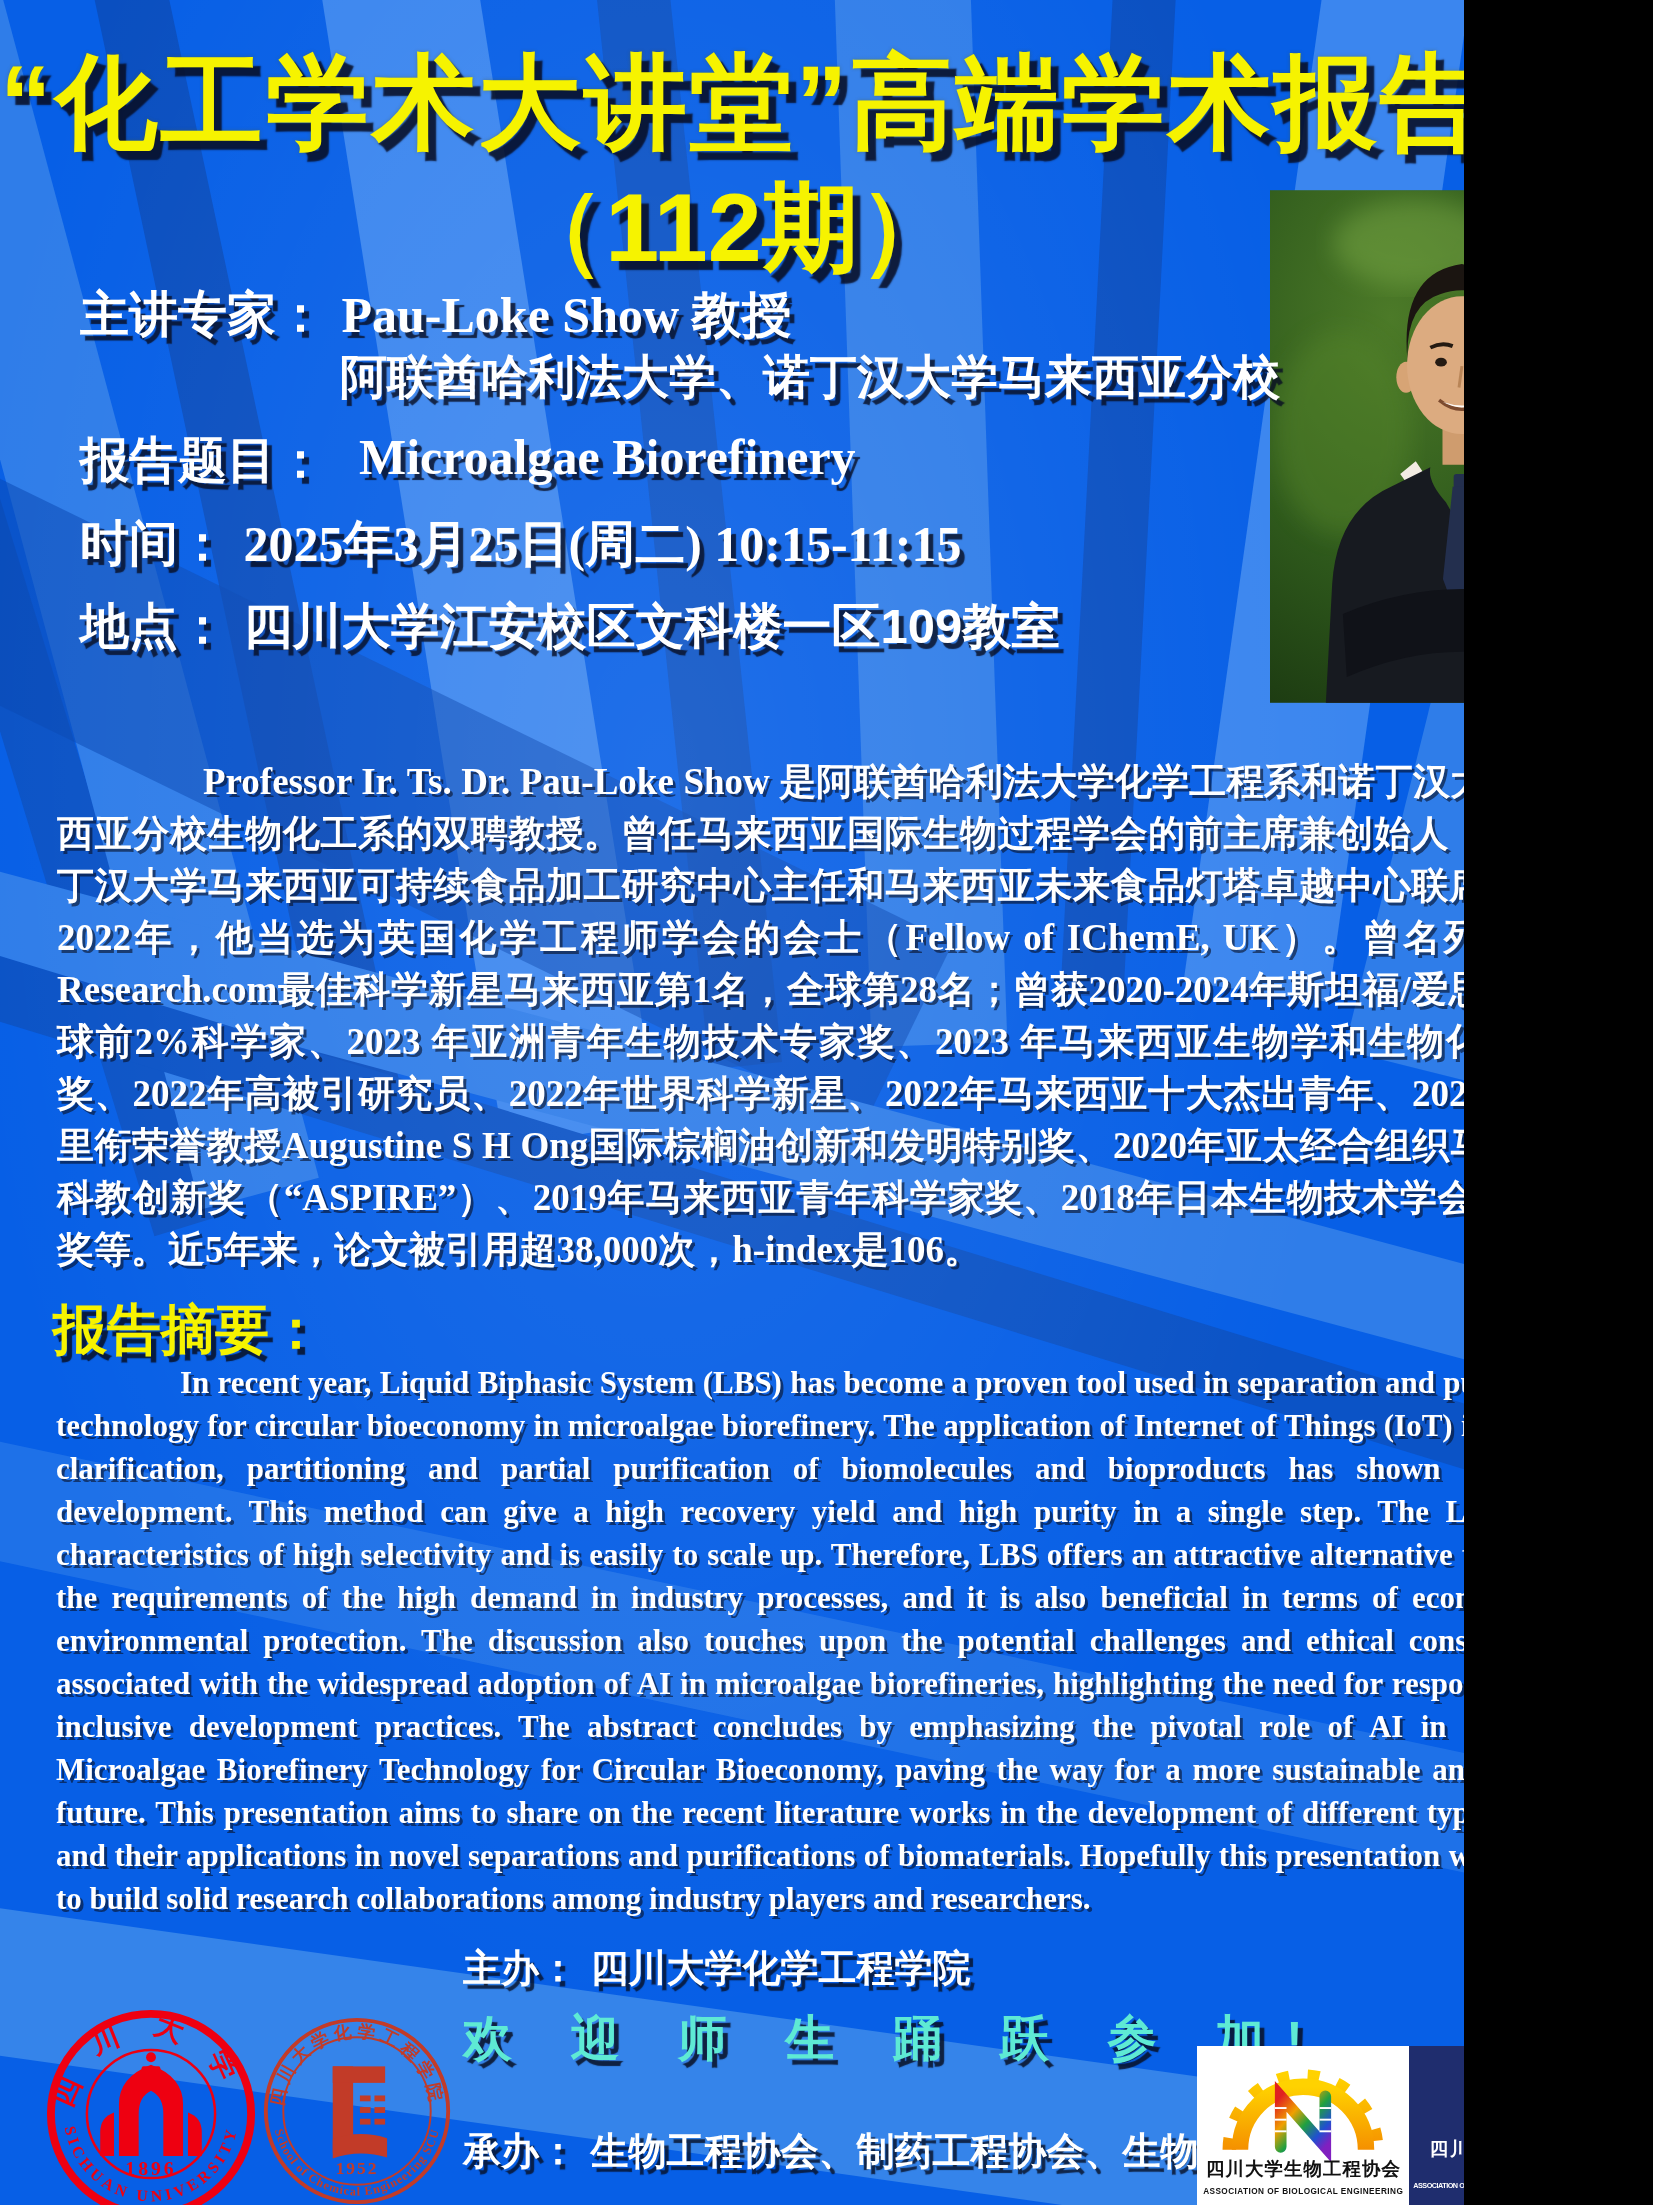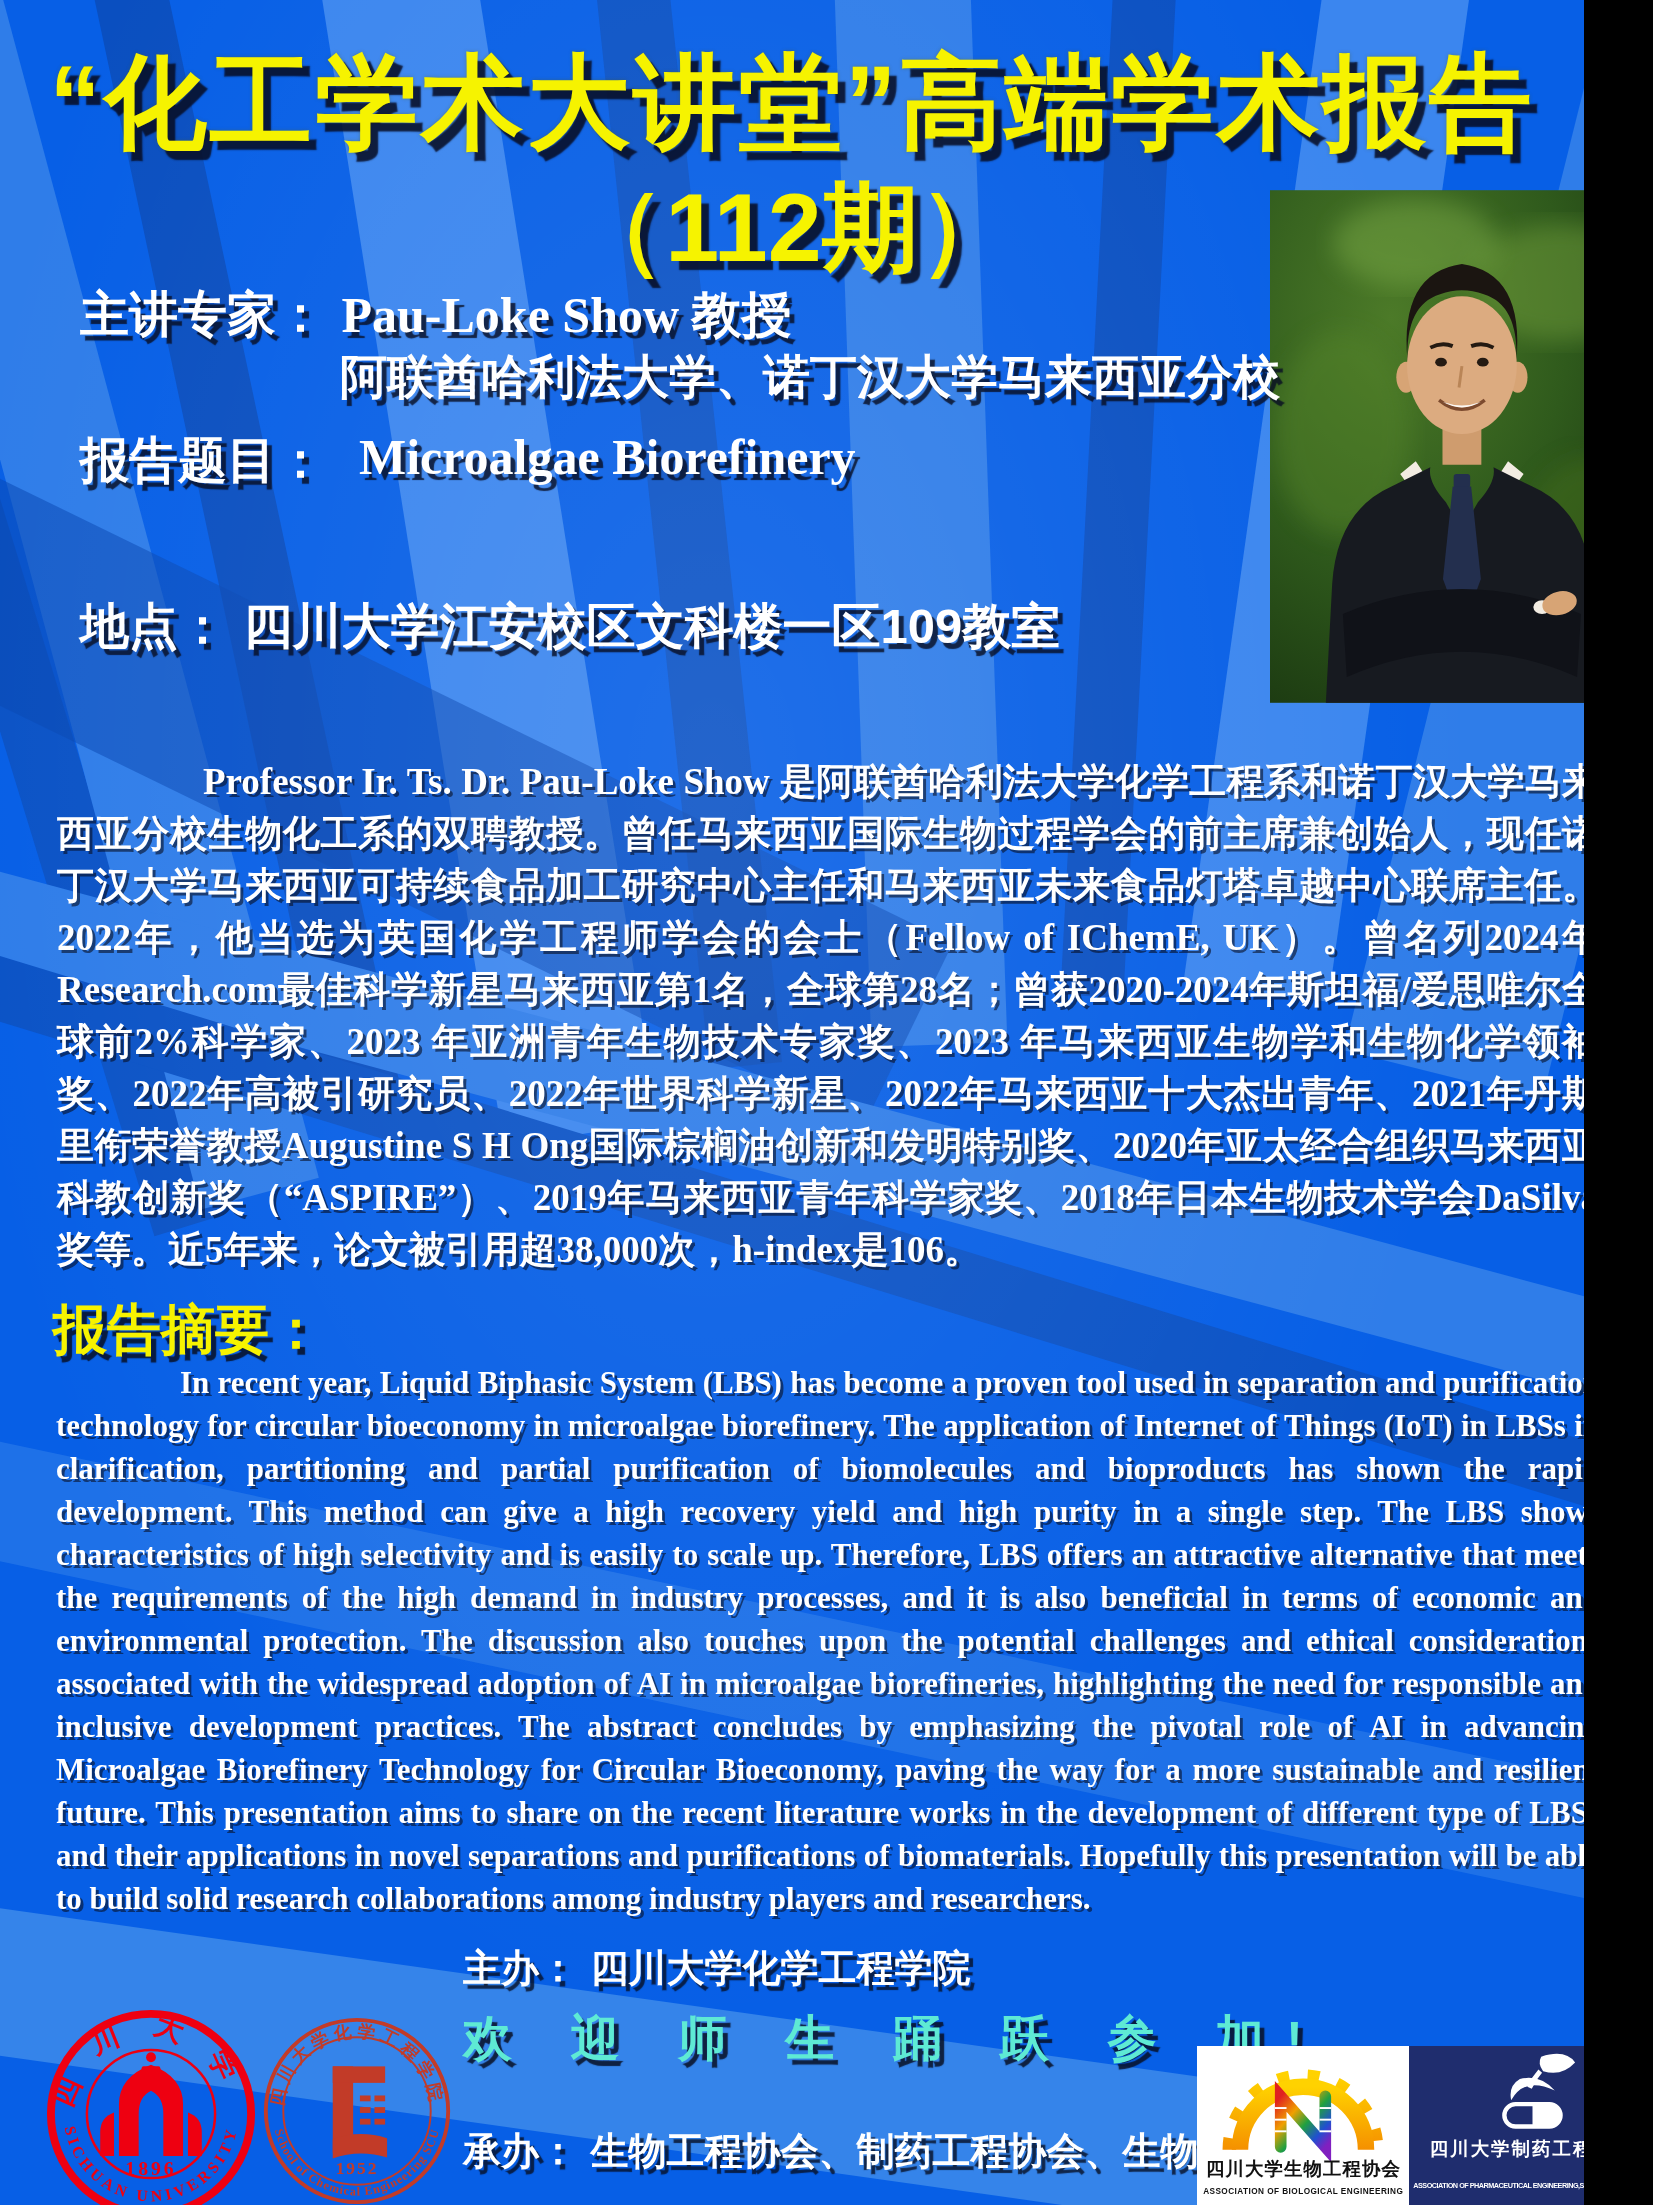--- a/index.html
+++ b/index.html
@@ -1,17 +1,17 @@
 <!DOCTYPE html>
 <html style="font-size:7.8px"><head>
 <meta charset="utf-8">
 <style>
   html,body{margin:0;padding:0;background:#000;}
   .poster{
-    position:relative;width:1584px;height:2205px;overflow:hidden;
+    position:relative;width:1464px;height:2205px;overflow:hidden;
     background:#075fe6;
     font-family:"Liberation Sans","DejaVu Sans",sans-serif;
   }
   .beam{position:absolute;}
   .glow{position:absolute;left:0;top:0;right:0;bottom:0;
     background:radial-gradient(ellipse at 45% 35%, rgba(255,255,255,0.10), rgba(0,0,0,0) 62%);}
   .title1{
     position:absolute;left:0;top:35px;width:100%;text-align:center;
     font-size:103px;font-weight:900;color:#f6f300;letter-spacing:2.9px;
     text-shadow:7.8px 8.8px 1.5px rgba(8,14,36,0.88), 0 0 3.9px rgba(90,90,0,0.4);
@@ -131,20 +131,24 @@
     <span class="lab">主讲专家：</span>
     <span class="latin">Pau-Loke Show 教授</span>
   </div>
   <div class="row" style="left:340px;top:346px;">
     <span class="cjkval" style="font-size:47px;">阿联酋哈利法大学、诺丁汉大学马来西亚分校</span>
   </div>
   <div class="row" style="left:80px;top:428px;">
     <span class="lab">报告题目：</span>
     <span class="latin" style="margin-left:17.5px;">Microalgae Biorefinery</span>
   </div>
+  <div class="row" style="left:80px;top:511px;">
+    <span class="lab">时间：</span>
+    <span class="latin">2025年3月25日(周二) 10:15-11:15</span>
+  </div>
   <div class="row" style="left:80px;top:594px;">
     <span class="lab">地点：</span>
     <span class="cjkval">四川大学江安校区文科楼一区109教室</span>
   </div>
 
   <p class="para bio">Professor Ir. Ts. Dr. Pau-Loke Show 是阿联酋哈利法大学化学工程系和诺丁汉大学马来西亚分校生物化工系的双聘教授。曾任马来西亚国际生物过程学会的前主席兼创始人，现任诺丁汉大学马来西亚可持续食品加工研究中心主任和马来西亚未来食品灯塔卓越中心联席主任。2022年，他当选为英国化学工程师学会的会士（Fellow of IChemE, UK）。曾名列2024年Research.com最佳科学新星马来西亚第1名，全球第28名；曾获2020-2024年斯坦福/爱思唯尔全球前2%科学家、2023 年亚洲青年生物技术专家奖、2023 年马来西亚生物学和生物化学领袖奖、2022年高被引研究员、2022年世界科学新星、2022年马来西亚十大杰出青年、2021年丹斯里衔荣誉教授Augustine S H Ong国际棕榈油创新和发明特别奖、2020年亚太经合组织马来西亚科教创新奖（“ASPIRE”）、2019年马来西亚青年科学家奖、2018年日本生物技术学会DaSilva奖等。近5年来，论文被引用超38,000次，h-index是106。</p>
 
   <div class="heading" style="left:53px;top:1294px;font-family:Liberation Mono, monospace;">报告摘要：</div>
   <p class="para abs">In recent year, Liquid Biphasic System (LBS) has become a proven tool used in separation and purification technology for circular bioeconomy in microalgae biorefinery. The application of Internet of Things (IoT) in LBSs in clarification, partitioning and partial purification of biomolecules and bioproducts has shown the rapid development. This method can give a high recovery yield and high purity in a single step. The LBS shows characteristics of high selectivity and is easily to scale up. Therefore, LBS offers an attractive alternative that meets the requirements of the high demand in industry processes, and it is also beneficial in terms of economic and environmental protection. The discussion also touches upon the potential challenges and ethical considerations associated with the widespread adoption of AI in microalgae biorefineries, highlighting the need for responsible and inclusive development practices. The abstract concludes by emphasizing the pivotal role of AI in advancing Microalgae Biorefinery Technology for Circular Bioeconomy, paving the way for a more sustainable and resilient future. This presentation aims to share on the recent literature works in the development of different type of LBSs and their applications in novel separations and purifications of biomaterials. Hopefully this presentation will be able to build solid research collaborations among industry players and researchers.</p>
 

